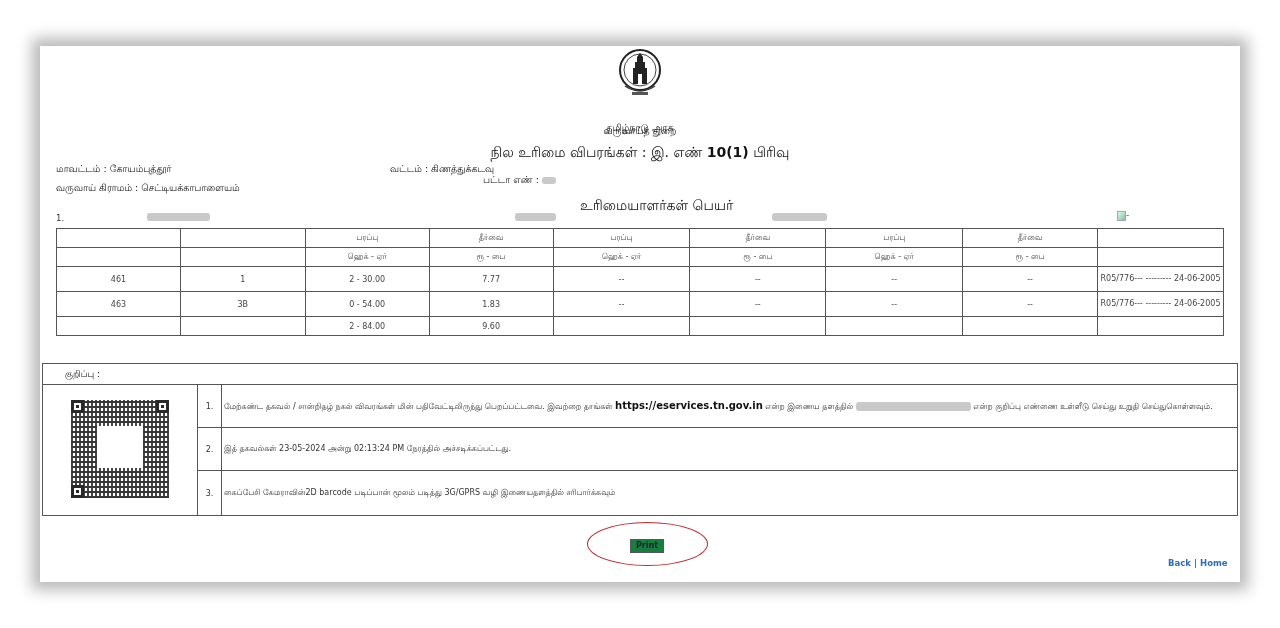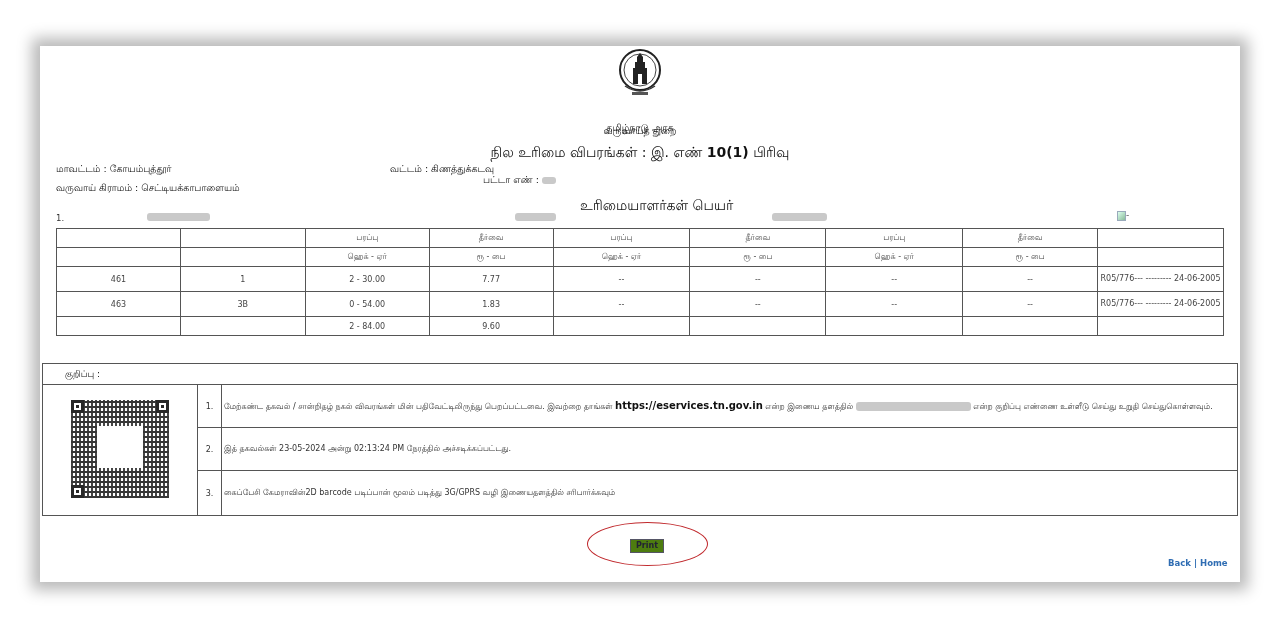--- a/index.html
+++ b/index.html
@@ -48,21 +48,21 @@
   .qrbox { display: inline-block; width: 98px; height: 98px; position: relative;
     background:
       repeating-linear-gradient(0deg, #222 0 2px, transparent 2px 5px),
       repeating-linear-gradient(90deg, #333 0 2px, #fff 2px 4px);
     opacity: 0.9; }
   .qrbox .hole { position: absolute; left: 26px; top: 26px; width: 46px; height: 42px; background: #fff; }
   .qrbox .finder { position: absolute; width: 13px; height: 13px; border: 3px solid #111; background: #fff; }
   .qrbox .finder::after { content: ""; position: absolute; left: 2px; top: 2px; width: 3px; height: 3px; background: #111; }
 
   .print-btn { position: absolute; left: 590px; top: 493px; width: 34px; height: 14px;
-    background: #4d7c0f; border: 1px solid #556; font-size: 8px; font-weight: bold; color: #223;
+    background: #15803d; border: 1px solid #556; font-size: 8px; font-weight: bold; color: #223;
     text-align: center; line-height: 12px; cursor: pointer; font-family: "DejaVu Sans", sans-serif; }
   .red-ring { position: absolute; left: 547px; top: 476px; width: 121px; height: 44px; border: 1.5px solid #c0282c; border-radius: 50%; }
 
   .footer-links { position: absolute; left: 1128px; top: 512px; font-size: 8.5px; font-weight: bold; color: #2f6db3; }
   .footer-links a { color: #2f6db3; text-decoration: none; }
   .footer-links .sep { color: #2f6db3; margin: 0 3px; }
 </style>
 </head>
 <body>
 

